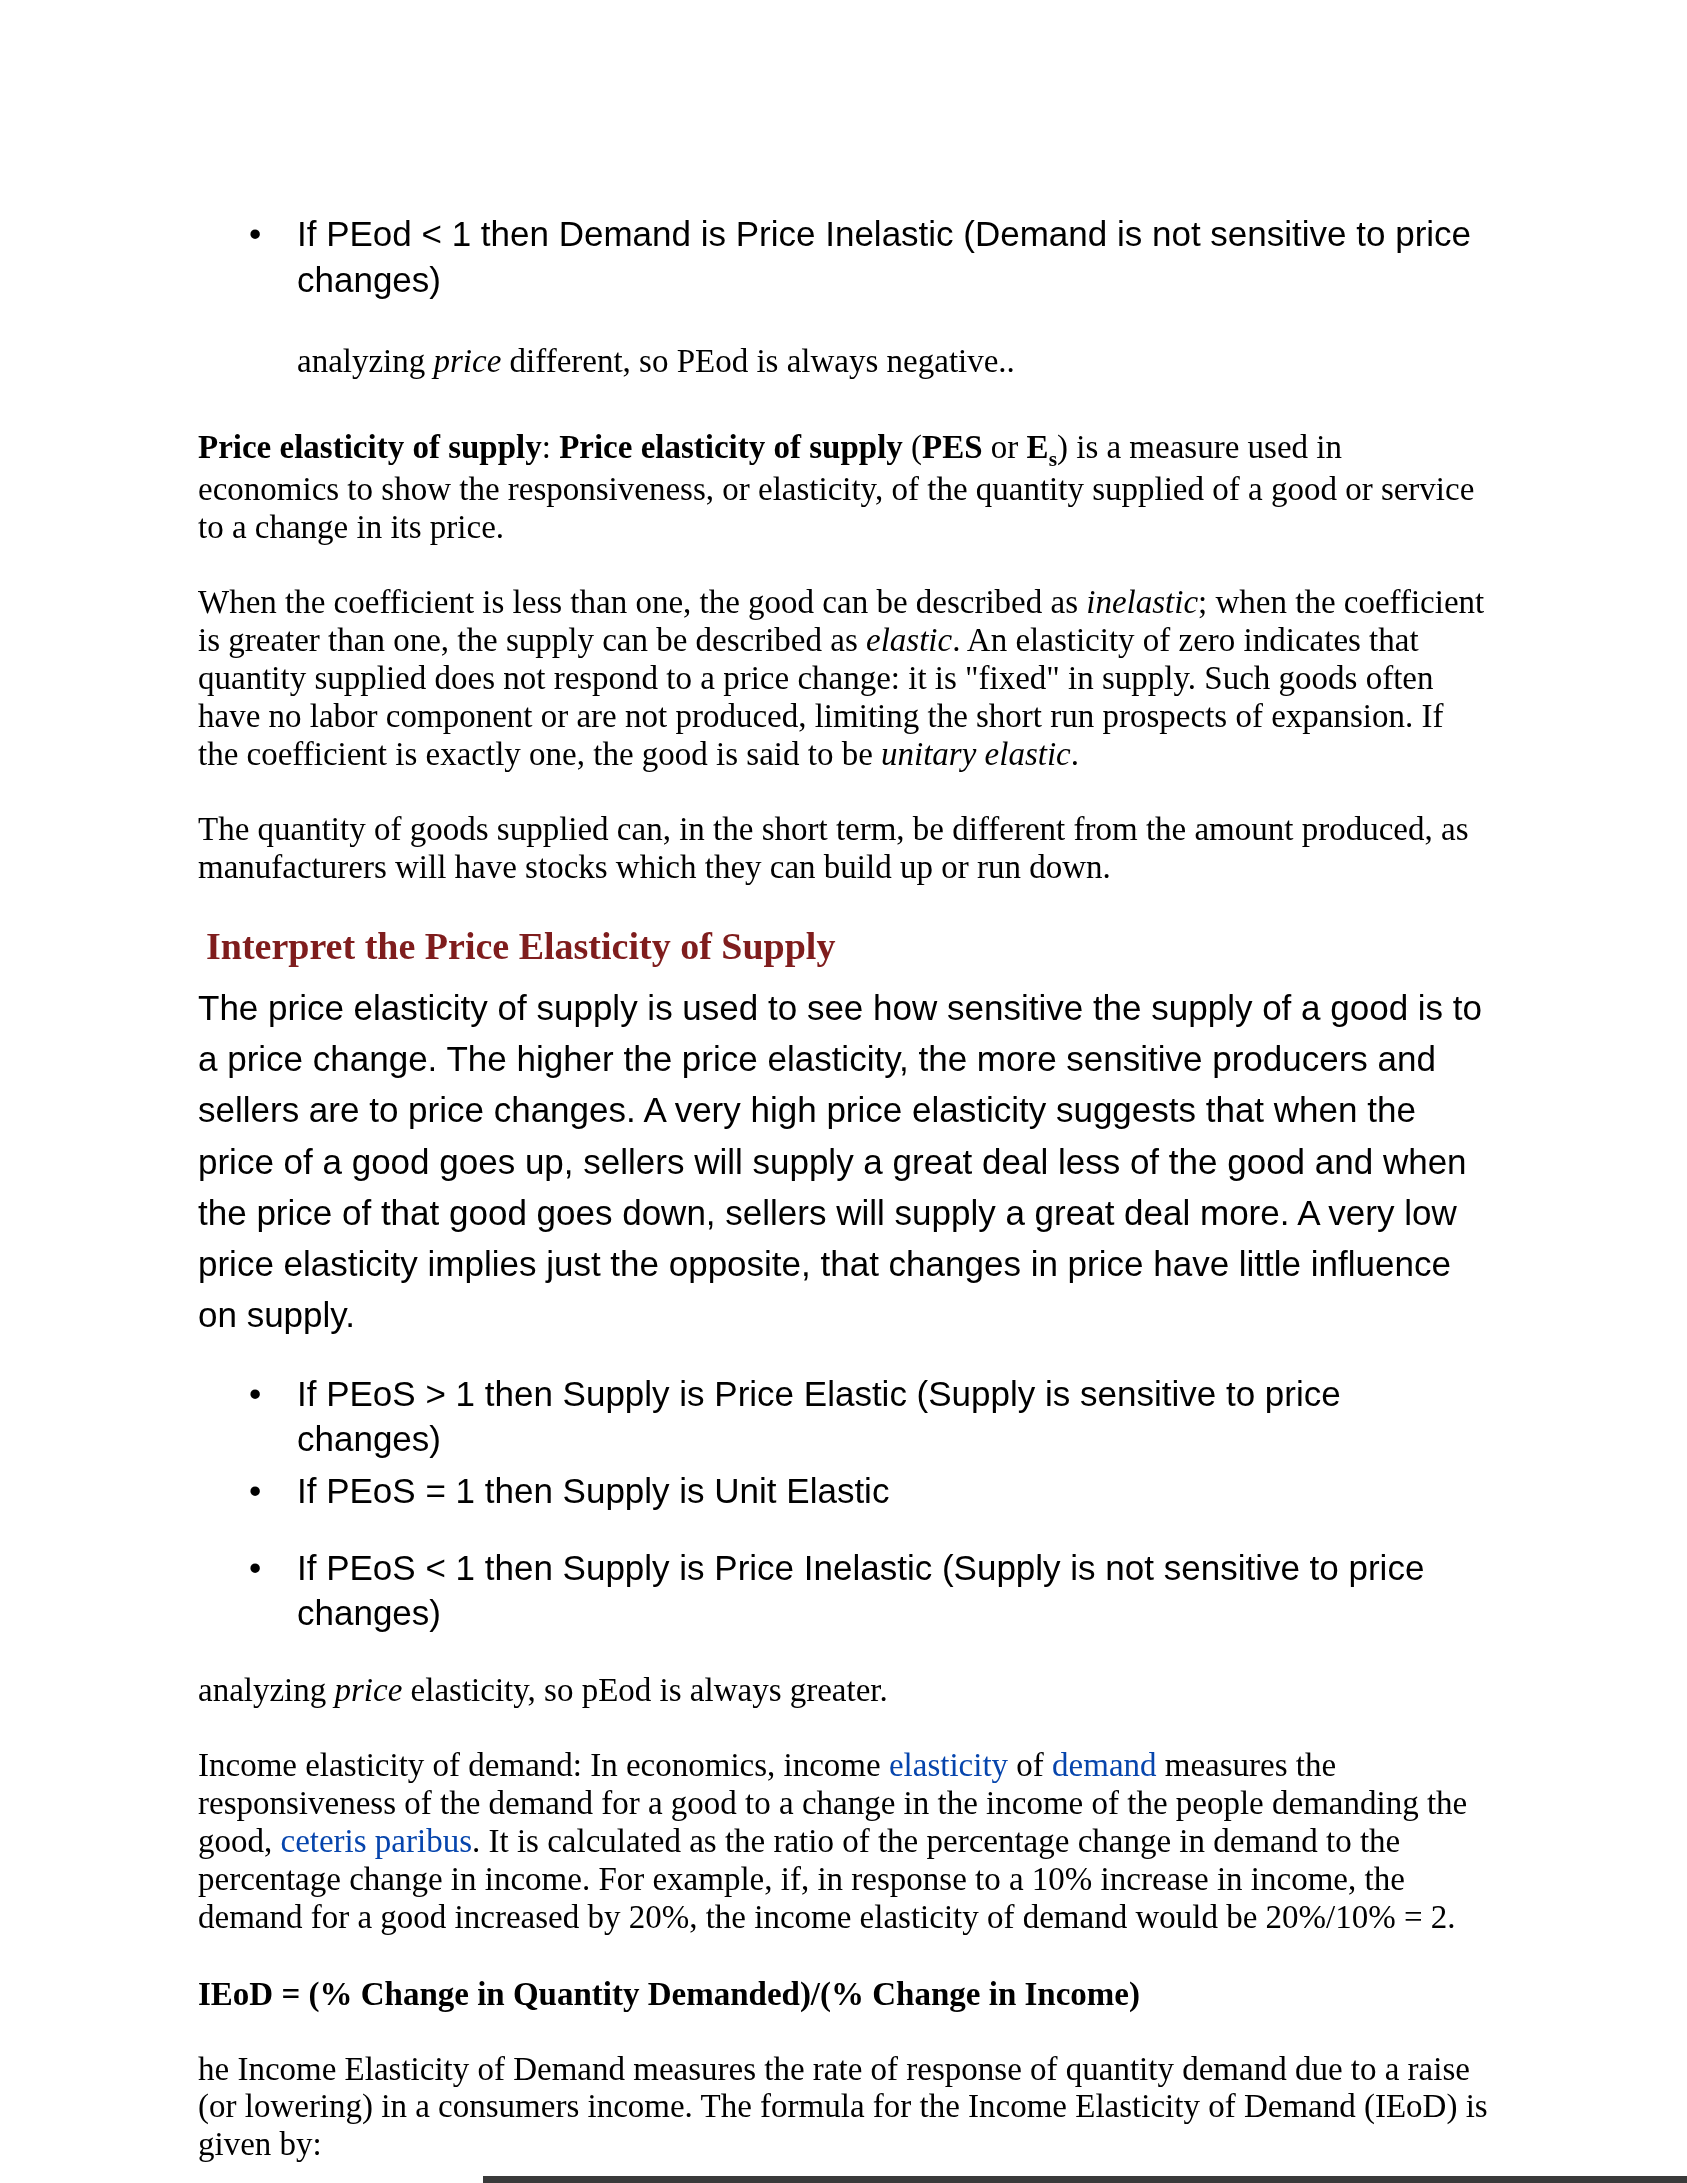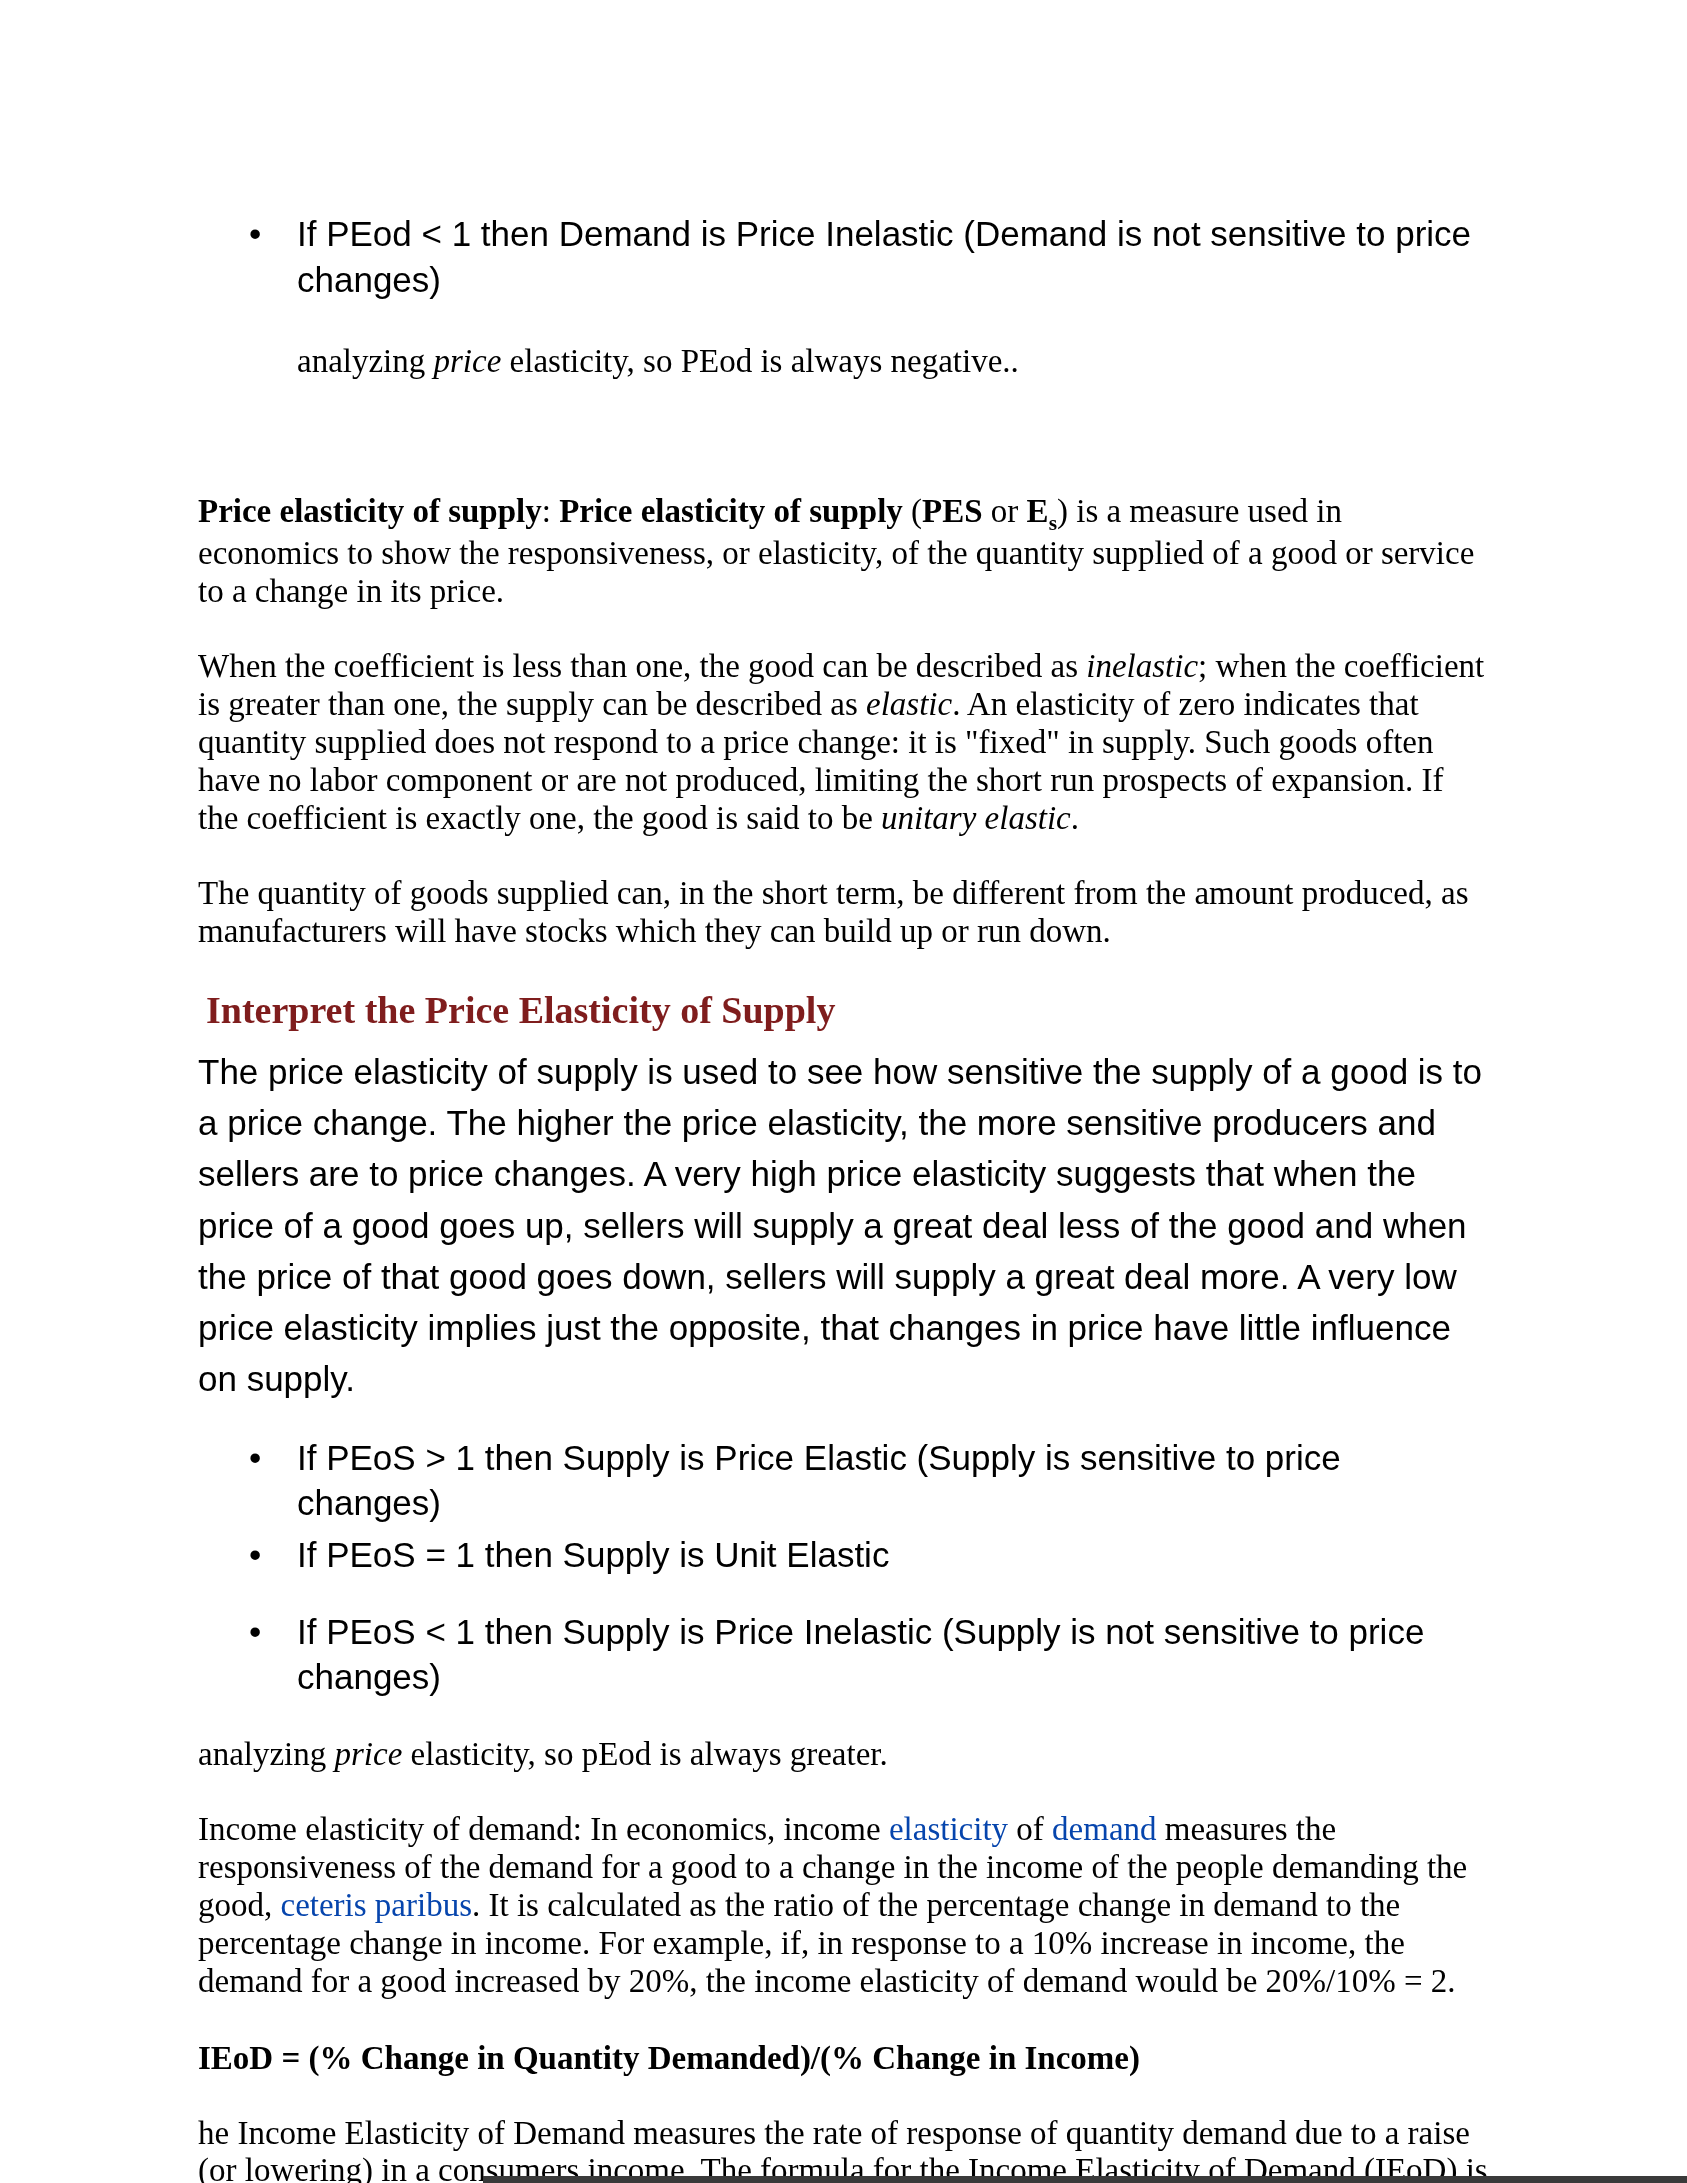--- a/index.html
+++ b/index.html
@@ -39,21 +39,21 @@
   }
   .bullet-item::before {
     content: "\2022";
     position: absolute;
     left: 51px;
     top: 0;
   }
   .bullets.gap { margin-top: 31px; }
   .indent1 { padding-left: 99px; }
   .analyzing-first { margin-top: 41px; margin-bottom: 0; }
-  .gap-lg { margin-top: 112px; }
+  .gap-lg { margin-top: 48px; }
   .heading {
     font-family: "Liberation Serif", serif;
     font-size: 38px;
     font-weight: bold;
     color: #7f1d1d;
     margin: 37px 0 13px 8px;
     line-height: 1.2;
   }
   .b { font-weight: bold; }
   .i { font-style: italic; }
@@ -72,21 +72,21 @@
 </head>
 <body>
 
 <div class="page">
   <div class="content">
 
     <ul class="bullets sans">
       <li class="bullet-item">If PEod &lt; 1 then Demand is Price Inelastic (Demand is not sensitive to price changes)</li>
     </ul>
 
-    <p class="serif indent1 analyzing-first"><span>analyzing </span><span class="i">price</span><span> elasticity, so PEod is always negative..</span></p>
+    <p class="serif indent1 analyzing-first"><span>analyzing </span><span class="i">price</span><span> different, so PEod is always negative..</span></p>
 
     <p class="serif gap-lg"><span class="b">Price elasticity of supply</span><span>: </span><span class="b">Price elasticity of supply</span><span> (</span><span class="b">PES</span><span> or </span><span class="b">E</span><span class="b sub">s</span><span>) is a measure used in economics to show the responsiveness, or elasticity, of the quantity supplied of a good or service to a change in its price.</span></p>
 
     <p class="serif"><span>When the coefficient is less than one, the good can be described as </span><span class="i">inelastic</span><span>; when the coefficient is greater than one, the supply can be described as </span><span class="i">elastic</span><span>. An elasticity of zero indicates that quantity supplied does not respond to a price change: it is "fixed" in supply. Such goods often have no labor component or are not produced, limiting the short run prospects of expansion. If the coefficient is exactly one, the good is said to be </span><span class="i">unitary elastic</span><span>.</span></p>
 
     <p class="serif">The quantity of goods supplied can, in the short term, be different from the amount produced, as manufacturers will have stocks which they can build up or run down.</p>
 
     <h1 class="heading">Interpret the Price Elasticity of Supply</h1>
 
     <p class="sans spaced">The price elasticity of supply is used to see how sensitive the supply of a good is to a price change. The higher the price elasticity, the more sensitive producers and sellers are to price changes. A very high price elasticity suggests that when the price of a good goes up, sellers will supply a great deal less of the good and when the price of that good goes down, sellers will supply a great deal more. A very low price elasticity implies just the opposite, that changes in price have little influence on supply.</p>

